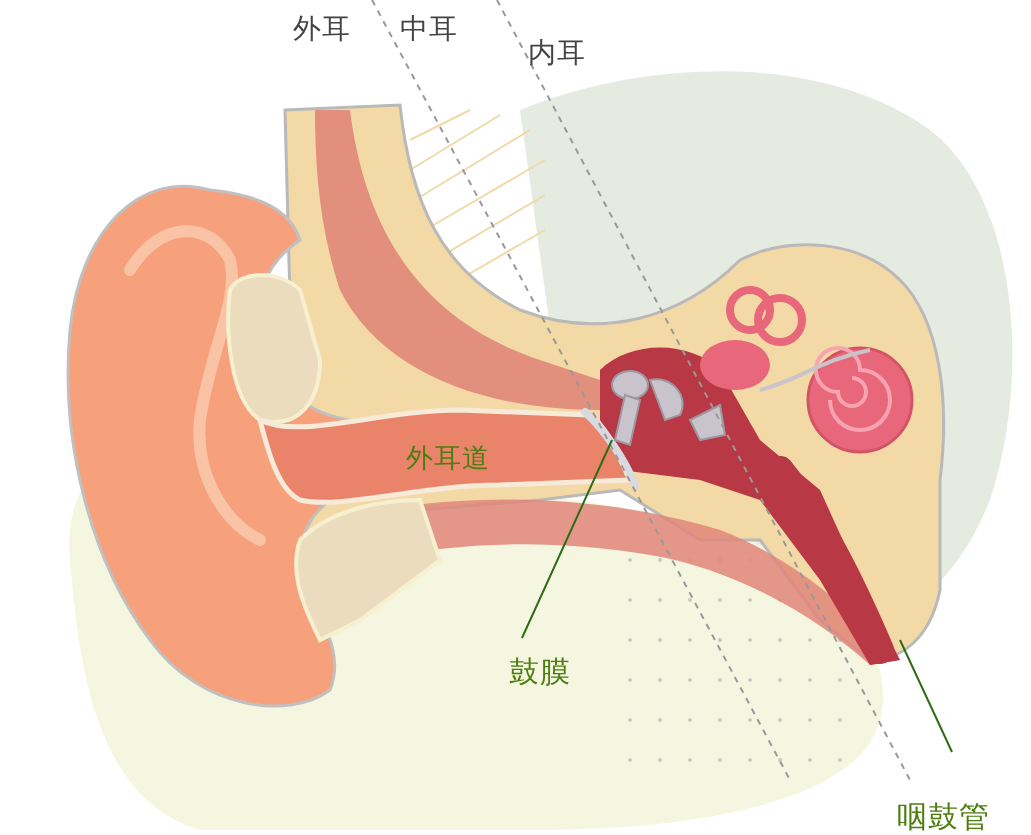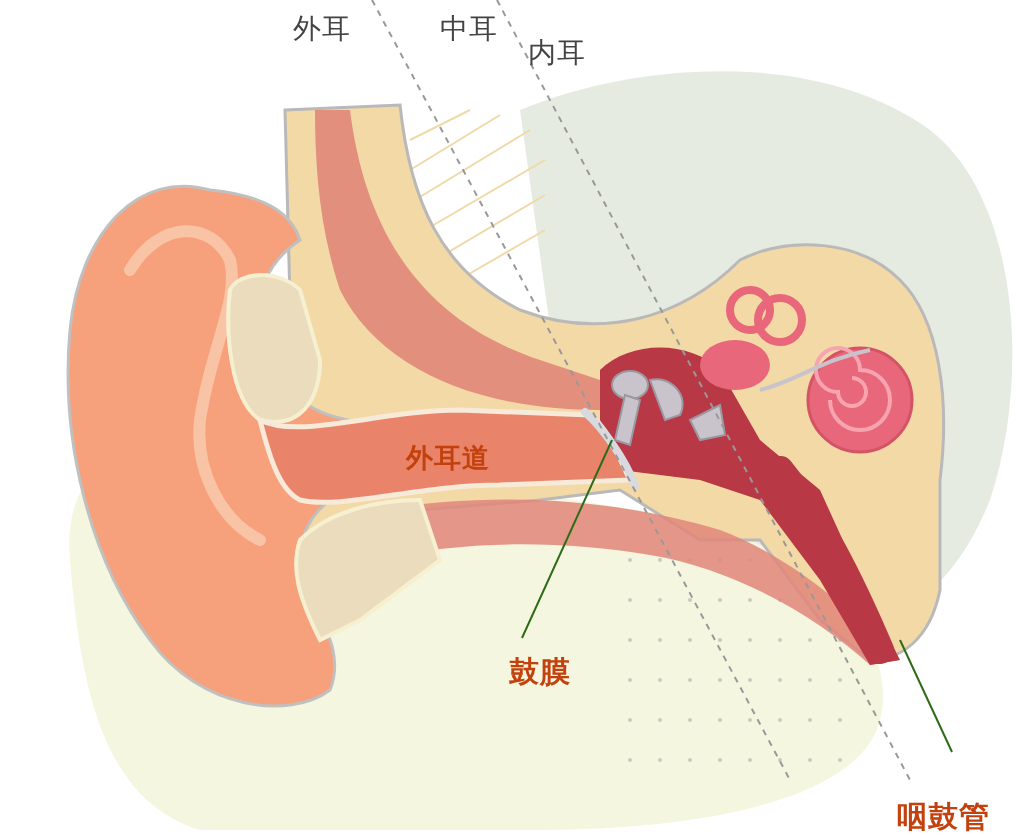--- a/index.html
+++ b/index.html
@@ -1,20 +1,20 @@
 <!DOCTYPE html>
 <html><head>
 <meta charset="utf-8">
 <style>
   html,body{margin:0;padding:0;background:#ffffff;}
   body{width:1031px;height:835px;position:relative;overflow:hidden;font-family:"DejaVu Sans",sans-serif;}
   svg.art{position:absolute;left:0;top:0;}
   .lbl{position:absolute;white-space:nowrap;}
   .region{font-size:28px;color:#444444;font-weight:normal;letter-spacing:1px;}
-  .part{font-size:30px;color:#c2410c;font-weight:bold;letter-spacing:1px;}
+  .part{font-size:30px;color:#4d7c0f;font-weight:normal;letter-spacing:1px;}
 </style>
 </head>
 <body>
 
 <svg class="art" width="1031" height="835" viewBox="0 0 1031 835">
 
   <path d="M520 110 C640 60 820 50 930 130 C1020 200 1030 380 990 500 C950 600 880 640 820 620 L560 400 Z" fill="#e6ebe2"></path>
   <path d="M70 560 C60 460 140 420 260 450 L700 520 C820 560 900 640 880 720 C860 800 700 830 540 830 L200 830 C100 800 80 680 70 560 Z" fill="#f5f6df"></path>
 
   <g fill="#c9c9c0">
@@ -113,18 +113,18 @@
   <path d="M780 470 C820 520 850 580 880 650" fill="none" stroke="#b83845" stroke-width="28" stroke-linecap="round"></path>
 
   <line x1="372" y1="0" x2="790" y2="780" stroke="#999999" stroke-width="2" stroke-dasharray="6,6"></line>
   <line x1="497" y1="0" x2="910" y2="780" stroke="#999999" stroke-width="2" stroke-dasharray="6,6"></line>
 
   <line x1="612" y1="440" x2="522" y2="638" stroke="#2e6b16" stroke-width="2"></line>
   <line x1="900" y1="640" x2="952" y2="752" stroke="#2e6b16" stroke-width="2"></line>
 </svg>
 
 <div class="lbl region" style="left:293px;top:10px;">外耳</div>
-<div class="lbl region" style="left:440px;top:10px;">中耳</div>
+<div class="lbl region" style="left:400px;top:10px;">中耳</div>
 <div class="lbl region" style="left:528px;top:10px;margin-top:24px;">内耳</div>
 
 <div class="lbl part" style="left:406px;top:440px;font-size:27px;">外耳道</div>
 <div class="lbl part" style="left:509px;top:652px;">鼓膜</div>
 <div class="lbl part" style="left:897px;top:797px;">咽鼓管</div>
 
 </body></html>

